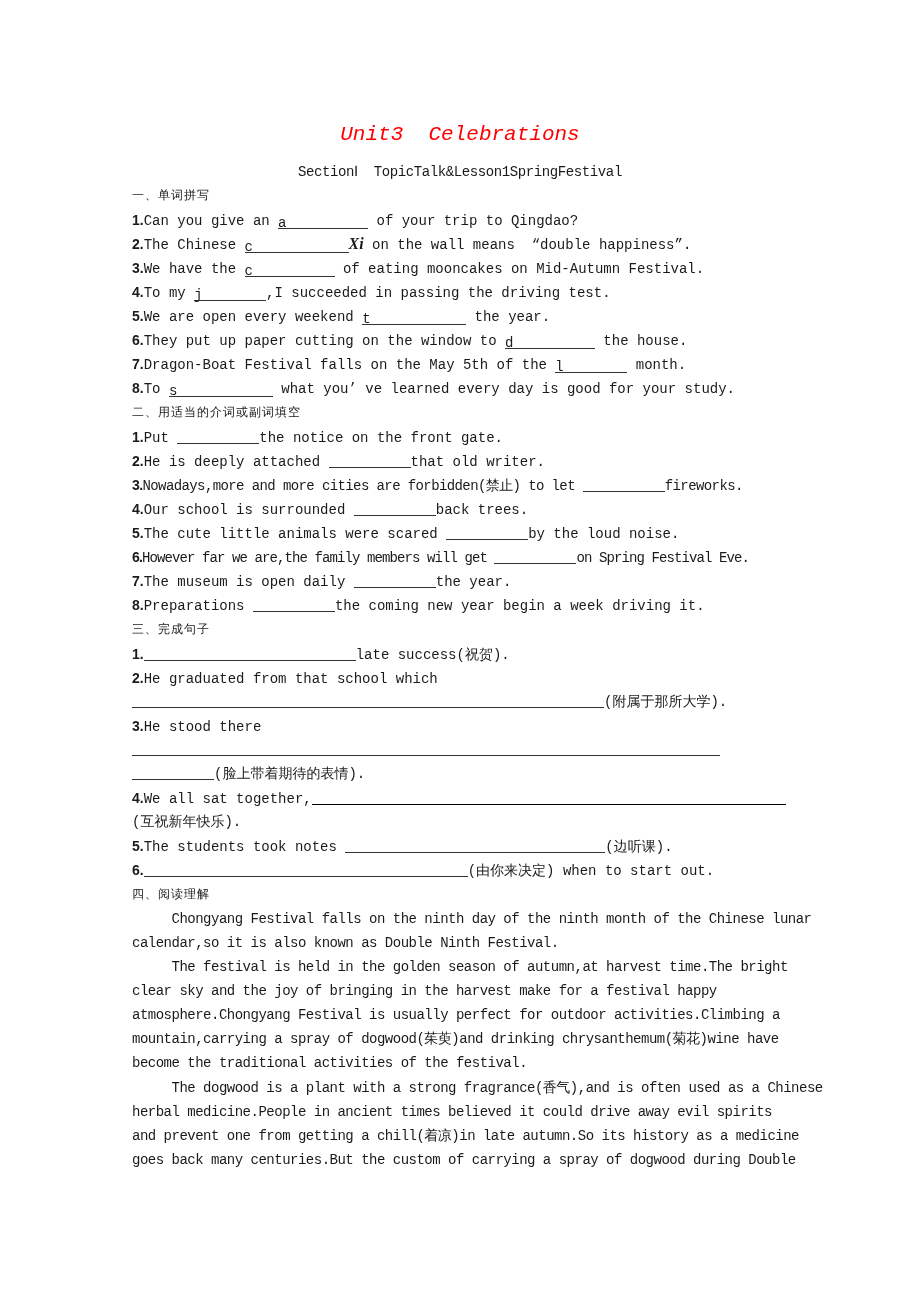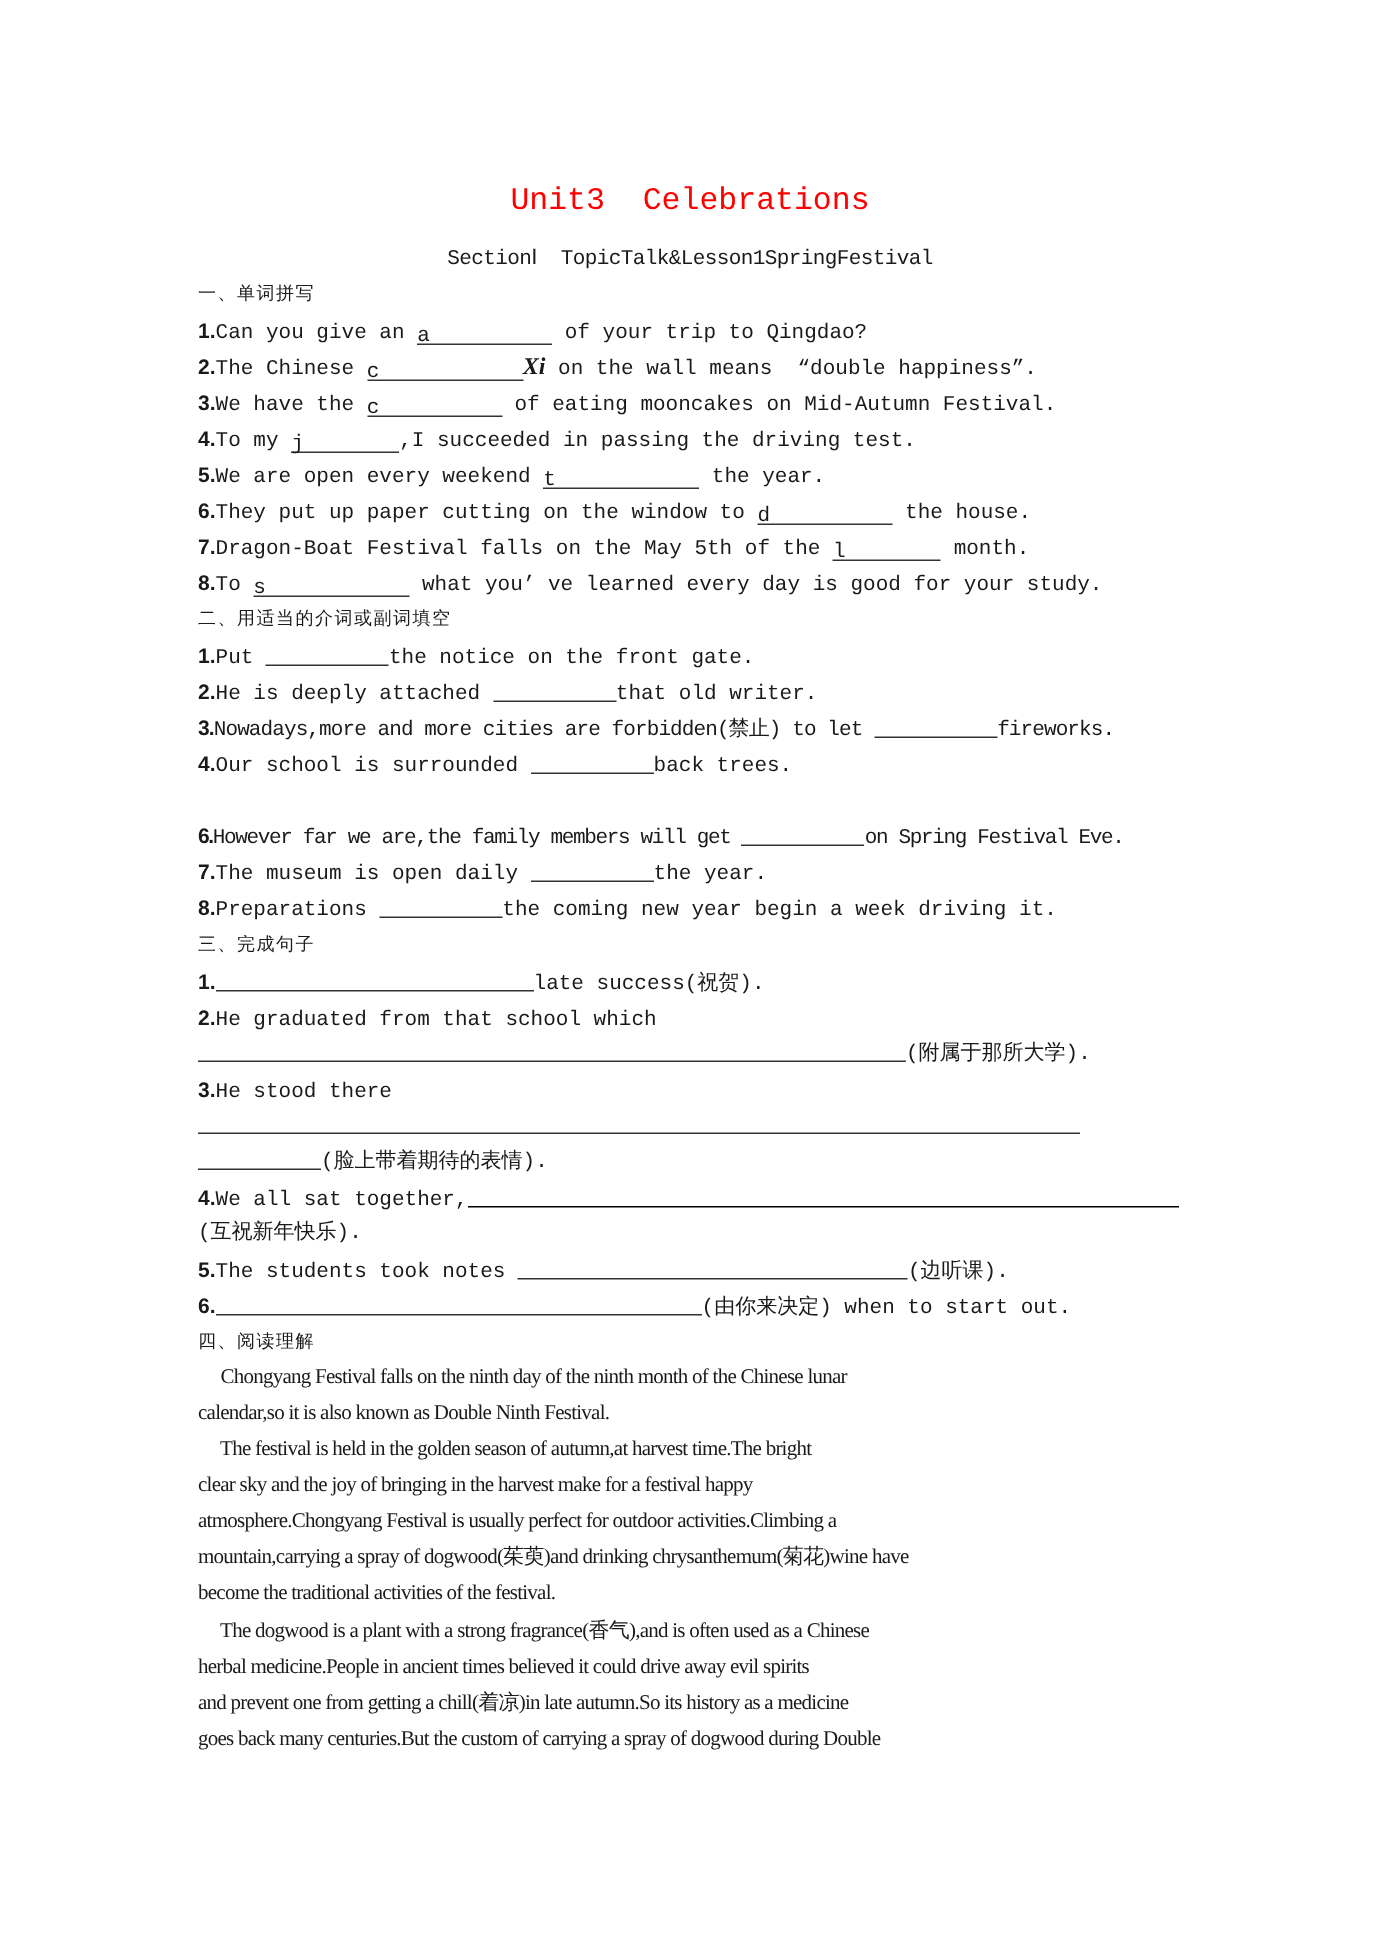--- a/index.html
+++ b/index.html
@@ -1,31 +1,31 @@
 <!DOCTYPE html>
 <html><head>
 <meta charset="utf-8">
 <style>
   html, body { margin: 0; padding: 0; background: #ffffff; }
   body { width: 920px; height: 1302px; position: relative; overflow: hidden;
          font-family: "Liberation Mono", "DejaVu Sans Mono", monospace; color: #1a1a1a; }
   .page { position: absolute; left: 0; top: 0; width: 920px; height: 1302px; }
   .title { position: absolute; top: 123px; left: 0; width: 920px; text-align: center;
            font-family: "Liberation Mono", monospace; font-size: 21px; color: #ff0000;
-           letter-spacing: 0px; white-space: pre; }
+           letter-spacing: 0px; white-space: pre; font-style: italic; }
   .subtitle { position: absolute; top: 163px; left: 0; width: 920px; text-align: center;
               font-size: 14px; letter-spacing: -0.4px; white-space: pre; font-weight: normal; }
   .line { position: absolute; left: 132px; font-size: 14px; line-height: 18px;
           white-space: pre; letter-spacing: 0px; }
   .num { font-family: "Liberation Sans", sans-serif; font-weight: bold; font-size: 14px; }
   .blank { display: inline-block; border-bottom: 1px solid #333; height: 14px;
            vertical-align: -2px; }
   .blank .hint { position: relative; top: 0px; }
   .heading { font-family: Liberation Serif, serif; font-size: 12px; letter-spacing: 1px; }
-  .para { font-family: Liberation Serif, serif; font-size: 14px; letter-spacing: -0.5px; text-align: center; }
+  .para { font-family: Liberation Mono, monospace; font-size: 14px; letter-spacing: -0.5px; text-align: center; }
   .it { font-style: italic; font-family: "Liberation Serif", serif; font-size: 16px; font-weight: bold; }
 </style>
 </head>
 <body>
 
 <div class="page">
 
   <div class="title">Unit3  Celebrations</div>
   <div class="subtitle">SectionⅠ  TopicTalk&amp;Lesson1SpringFestival</div>
 
@@ -50,20 +50,21 @@
   <div class="line heading" style="top:403px">二、用适当的介词或副词填空</div>
 
   <div class="line" style="top:428px"><span class="num">1.</span><span>Put </span><span class="blank" style="width:82px"></span><span>the notice on the front gate.</span></div>
 
   <div class="line" style="top:452px"><span class="num">2.</span><span>He is deeply attached </span><span class="blank" style="width:82px"></span><span>that old writer.</span></div>
 
   <div class="line" style="top:476px; letter-spacing:-0.6px"><span class="num">3.</span><span>Nowadays,more and more cities are forbidden(禁止) to let </span><span class="blank" style="width:82px"></span><span>fireworks.</span></div>
 
   <div class="line" style="top:500px"><span class="num">4.</span><span>Our school is surrounded </span><span class="blank" style="width:82px"></span><span>back trees.</span></div>
 
+  <div class="line" style="top:524px"><span class="num">5.</span><span>The cute little animals were scared </span><span class="blank" style="width:82px"></span><span>by the loud noise.</span></div>
 
   <div class="line" style="top:548px; letter-spacing:-0.9px"><span class="num">6.</span><span>However far we are,the family members will get </span><span class="blank" style="width:82px"></span><span>on Spring Festival Eve.</span></div>
 
   <div class="line" style="top:572px"><span class="num">7.</span><span>The museum is open daily </span><span class="blank" style="width:82px"></span><span>the year.</span></div>
 
   <div class="line" style="top:596px"><span class="num">8.</span><span>Preparations </span><span class="blank" style="width:82px"></span><span>the coming new year begin a week driving it.</span></div>
 
   <div class="line heading" style="top:620px">三、完成句子</div>
 
   <div class="line" style="top:645px"><span class="num">1.</span><span class="blank" style="width:212px"></span><span>late success(祝贺).</span></div>

